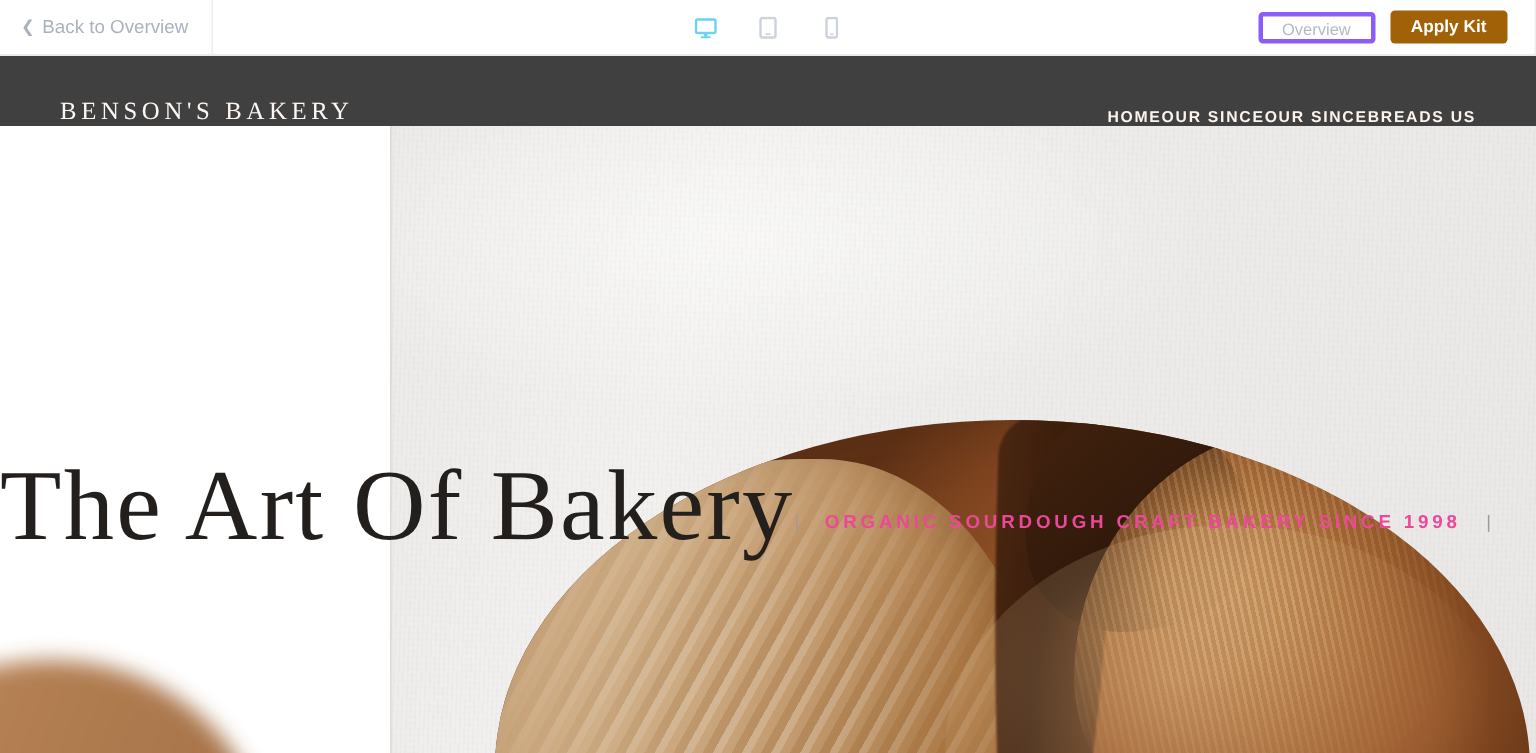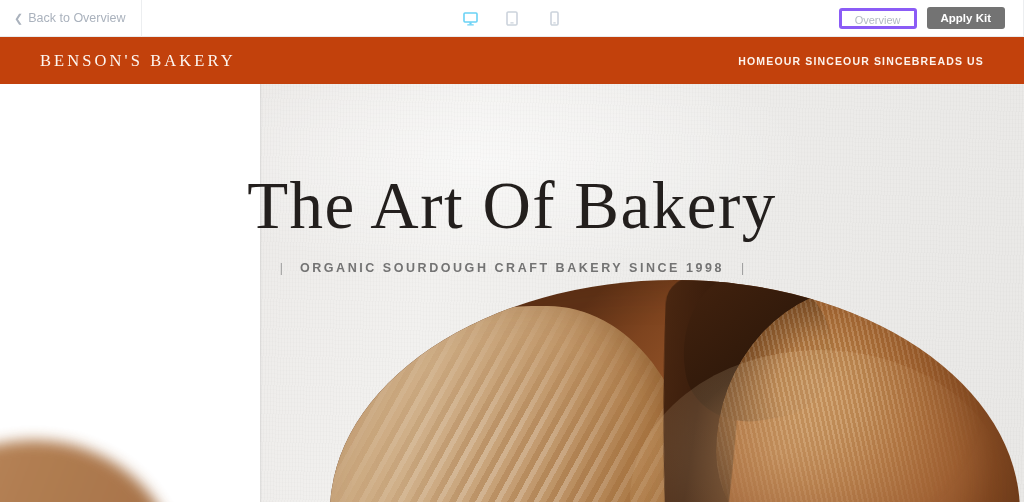--- a/index.html
+++ b/index.html
@@ -42,31 +42,31 @@
     margin-left:auto; display:flex; align-items:center; gap:10px;
     padding-right:0; height:100%;
   }
   .btn-overview {
     height:21px; padding:0 13px; border:3px solid #8b5cf6; border-radius:3px;
     background:#ffffff; color:#b3bac3; font-size:11px; line-height:19px;
     cursor:pointer; white-space:nowrap;
   }
   .btn-apply {
     height:22px; padding:0 14px; border:none; border-radius:3px;
-    background:#737373; color:#ffffff; font-size:11.5px; font-weight:bold;
+    background:#a16207; color:#ffffff; font-size:11.5px; font-weight:bold;
     line-height:22px; cursor:pointer; white-space:nowrap;
   }
 
   
   .preview { position:absolute; top:37px; left:0; width:1024px; height:465px; overflow:hidden; background:#fff; }
 
   .site-header {
     position:relative; z-index:20;
-    height:47px; background:#c2410c;
-    display:flex; align-items:center;
+    height:47px; background:#404040;
+    display:flex; align-items:flex-end;
     padding:0 40px 0 40px;
   }
   .brand {
     color:#fdf6f1; font-family:"Liberation Serif", serif;
     font-size:16.5px; letter-spacing:3.1px; white-space:nowrap;
   }
   .site-nav { margin-left:auto; display:flex; align-items:center; }
   .nav-link {
     color:#fdf3ed; font-size:10.5px; font-weight:bold;
     letter-spacing:1.15px; white-space:nowrap; cursor:pointer;
@@ -158,35 +158,35 @@
   .loaf-blur {
     position:absolute; left:-122px; top:356px; width:300px; height:230px;
     border-radius:52% 48% 46% 54% / 60% 58% 42% 40%;
     background:linear-gradient(112deg, #b98555 0%, #ab7343 42%, #9a6134 100%);
     filter:blur(7px); opacity:.92;
   }
 
   .hero-copy {
     position:absolute; top:0; left:0; width:1024px; height:418px;
     z-index:15; pointer-events:none;
-    display:flex; flex-direction:column; align-items:center;
+    display:flex; flex-direction:row; align-items:center;
     padding-top:88px;
   }
   .hero-title {
     font-family:"Liberation Serif", serif;
     font-size:67px; font-weight:normal; color:#231f1d;
     letter-spacing:1.5px; line-height:1; white-space:nowrap;
   }
   .hero-sub-row {
     margin-top:22px; display:flex; align-items:center; gap:17px;
     white-space:nowrap;
   }
   .hero-pipe { color:#9b9b9b; font-size:12px; font-weight:normal; }
   .hero-sub {
-    color:#737373; font-size:12.5px; font-weight:bold;
+    color:#ec4899; font-size:12.5px; font-weight:bold;
     letter-spacing:2.55px;
   }
 </style>
 </head>
 <body>
 
 <div id="app">
 
   <div class="toolbar">
 

